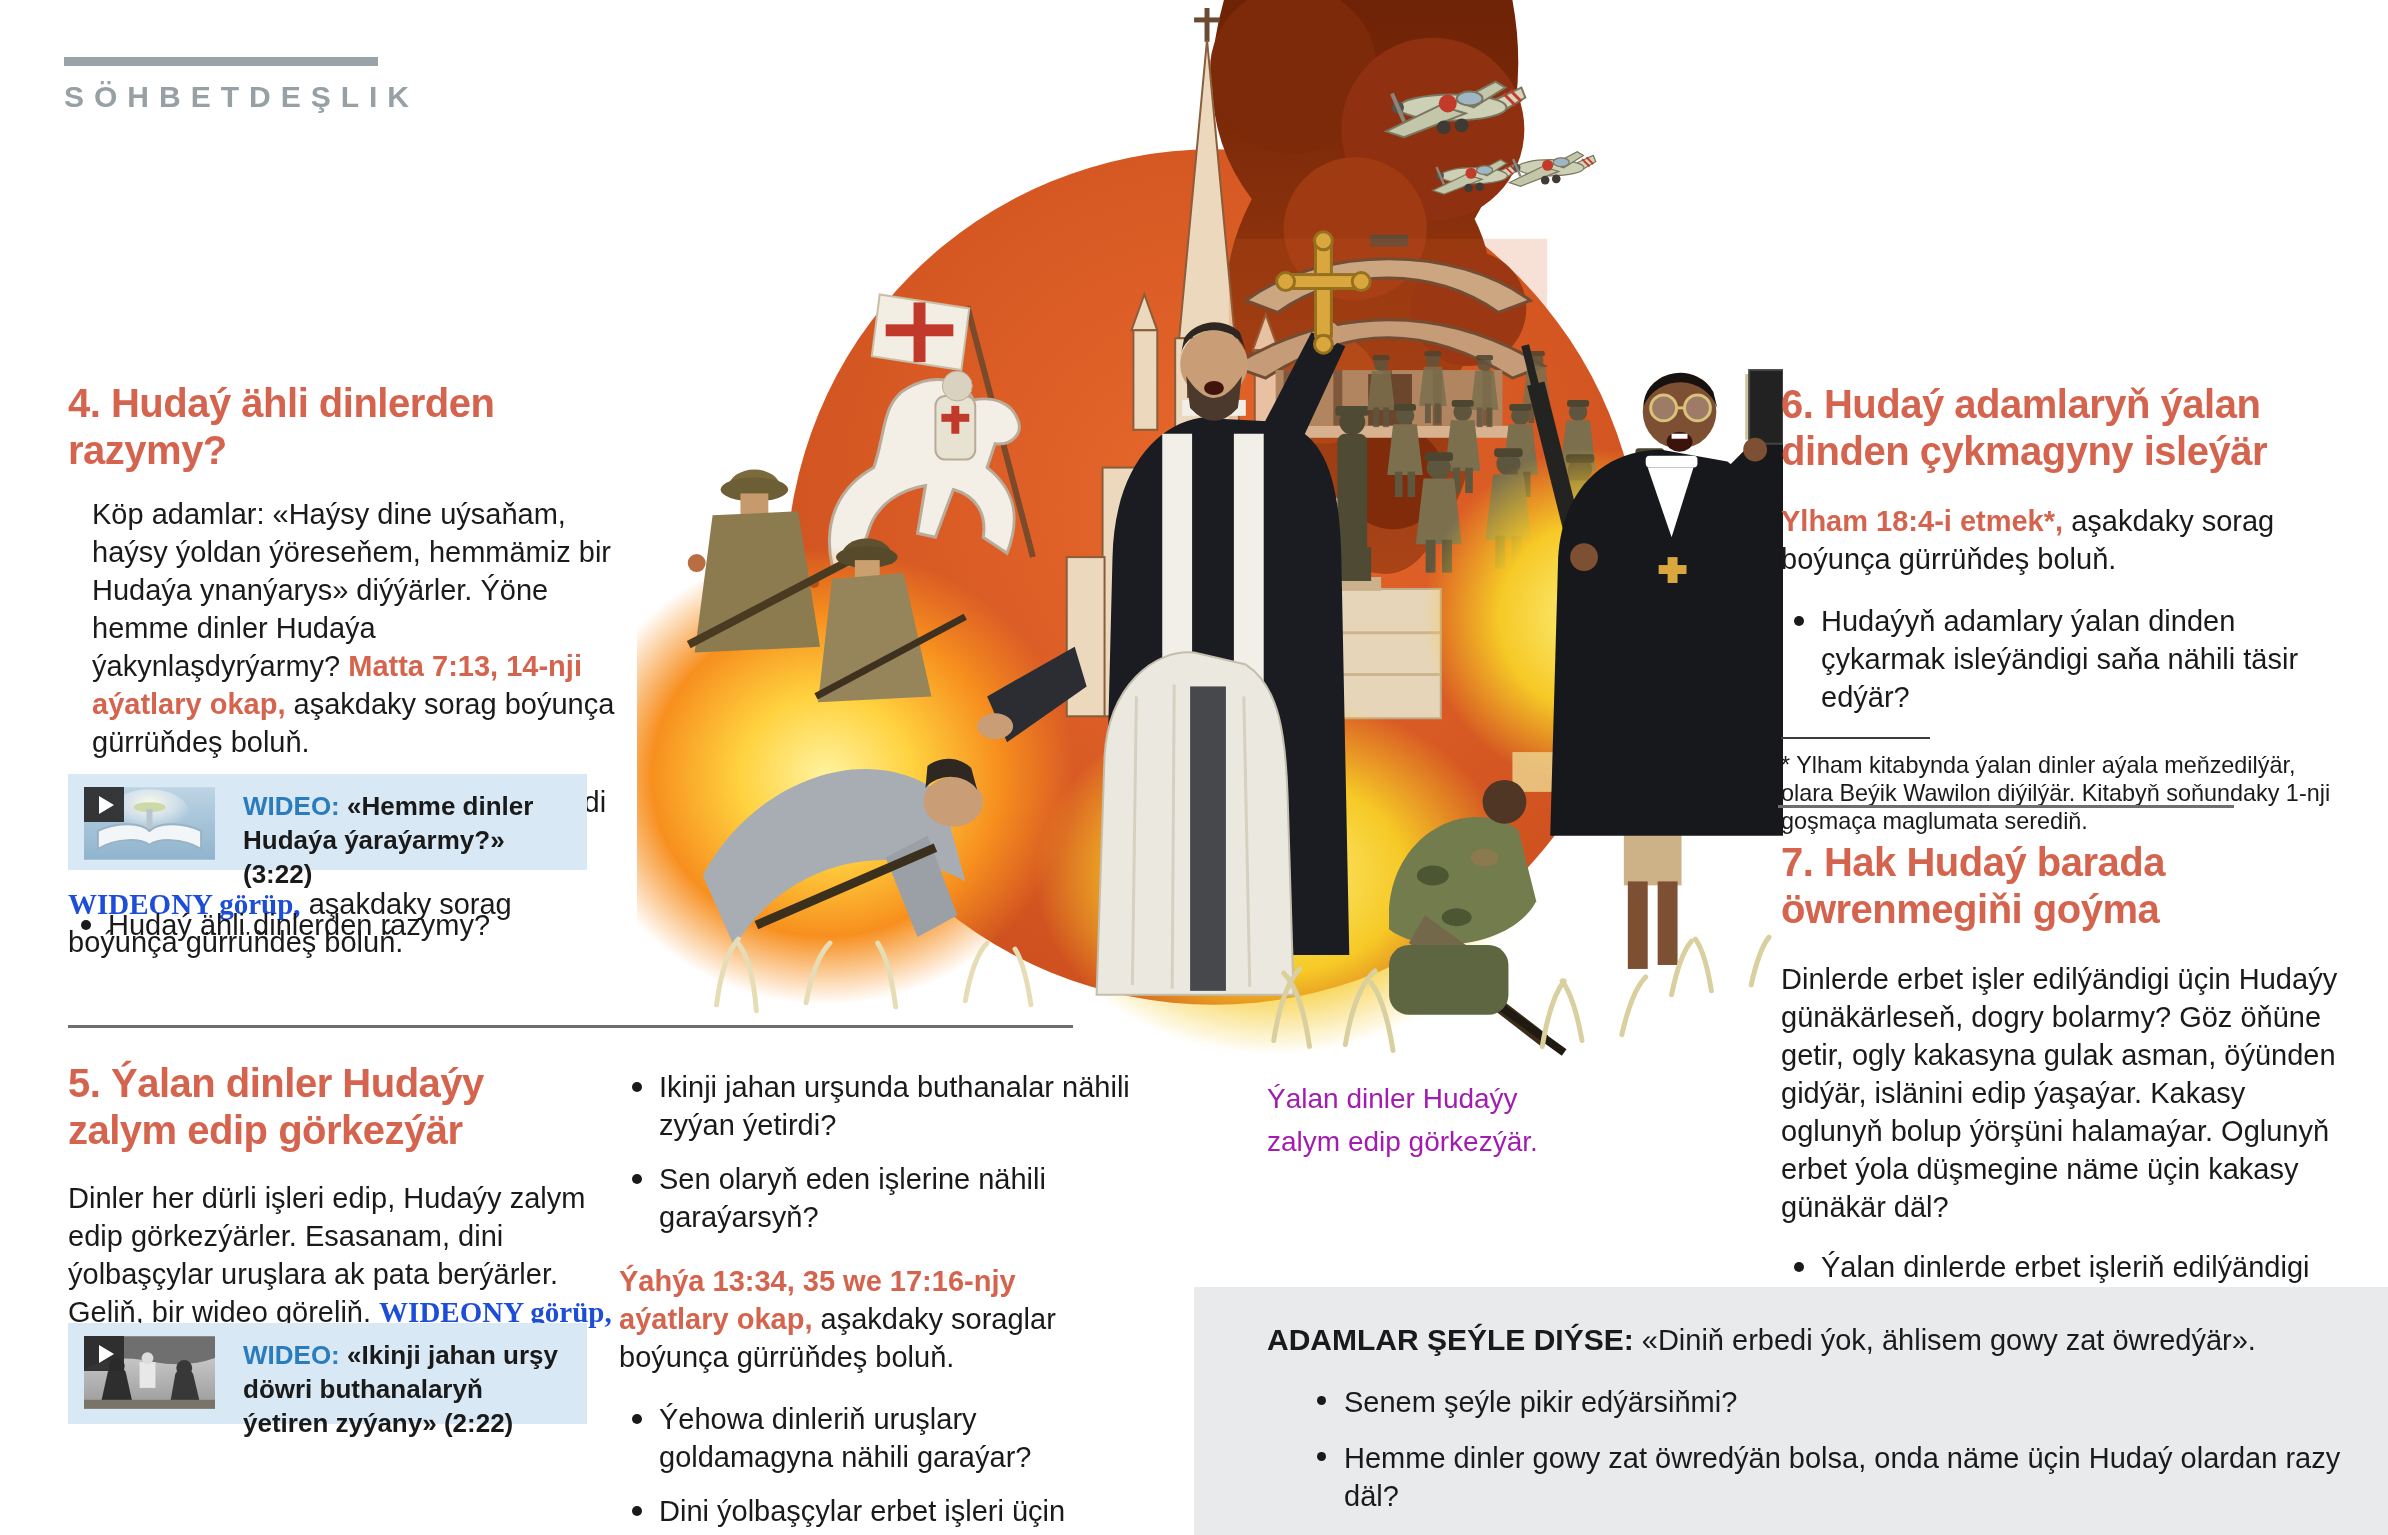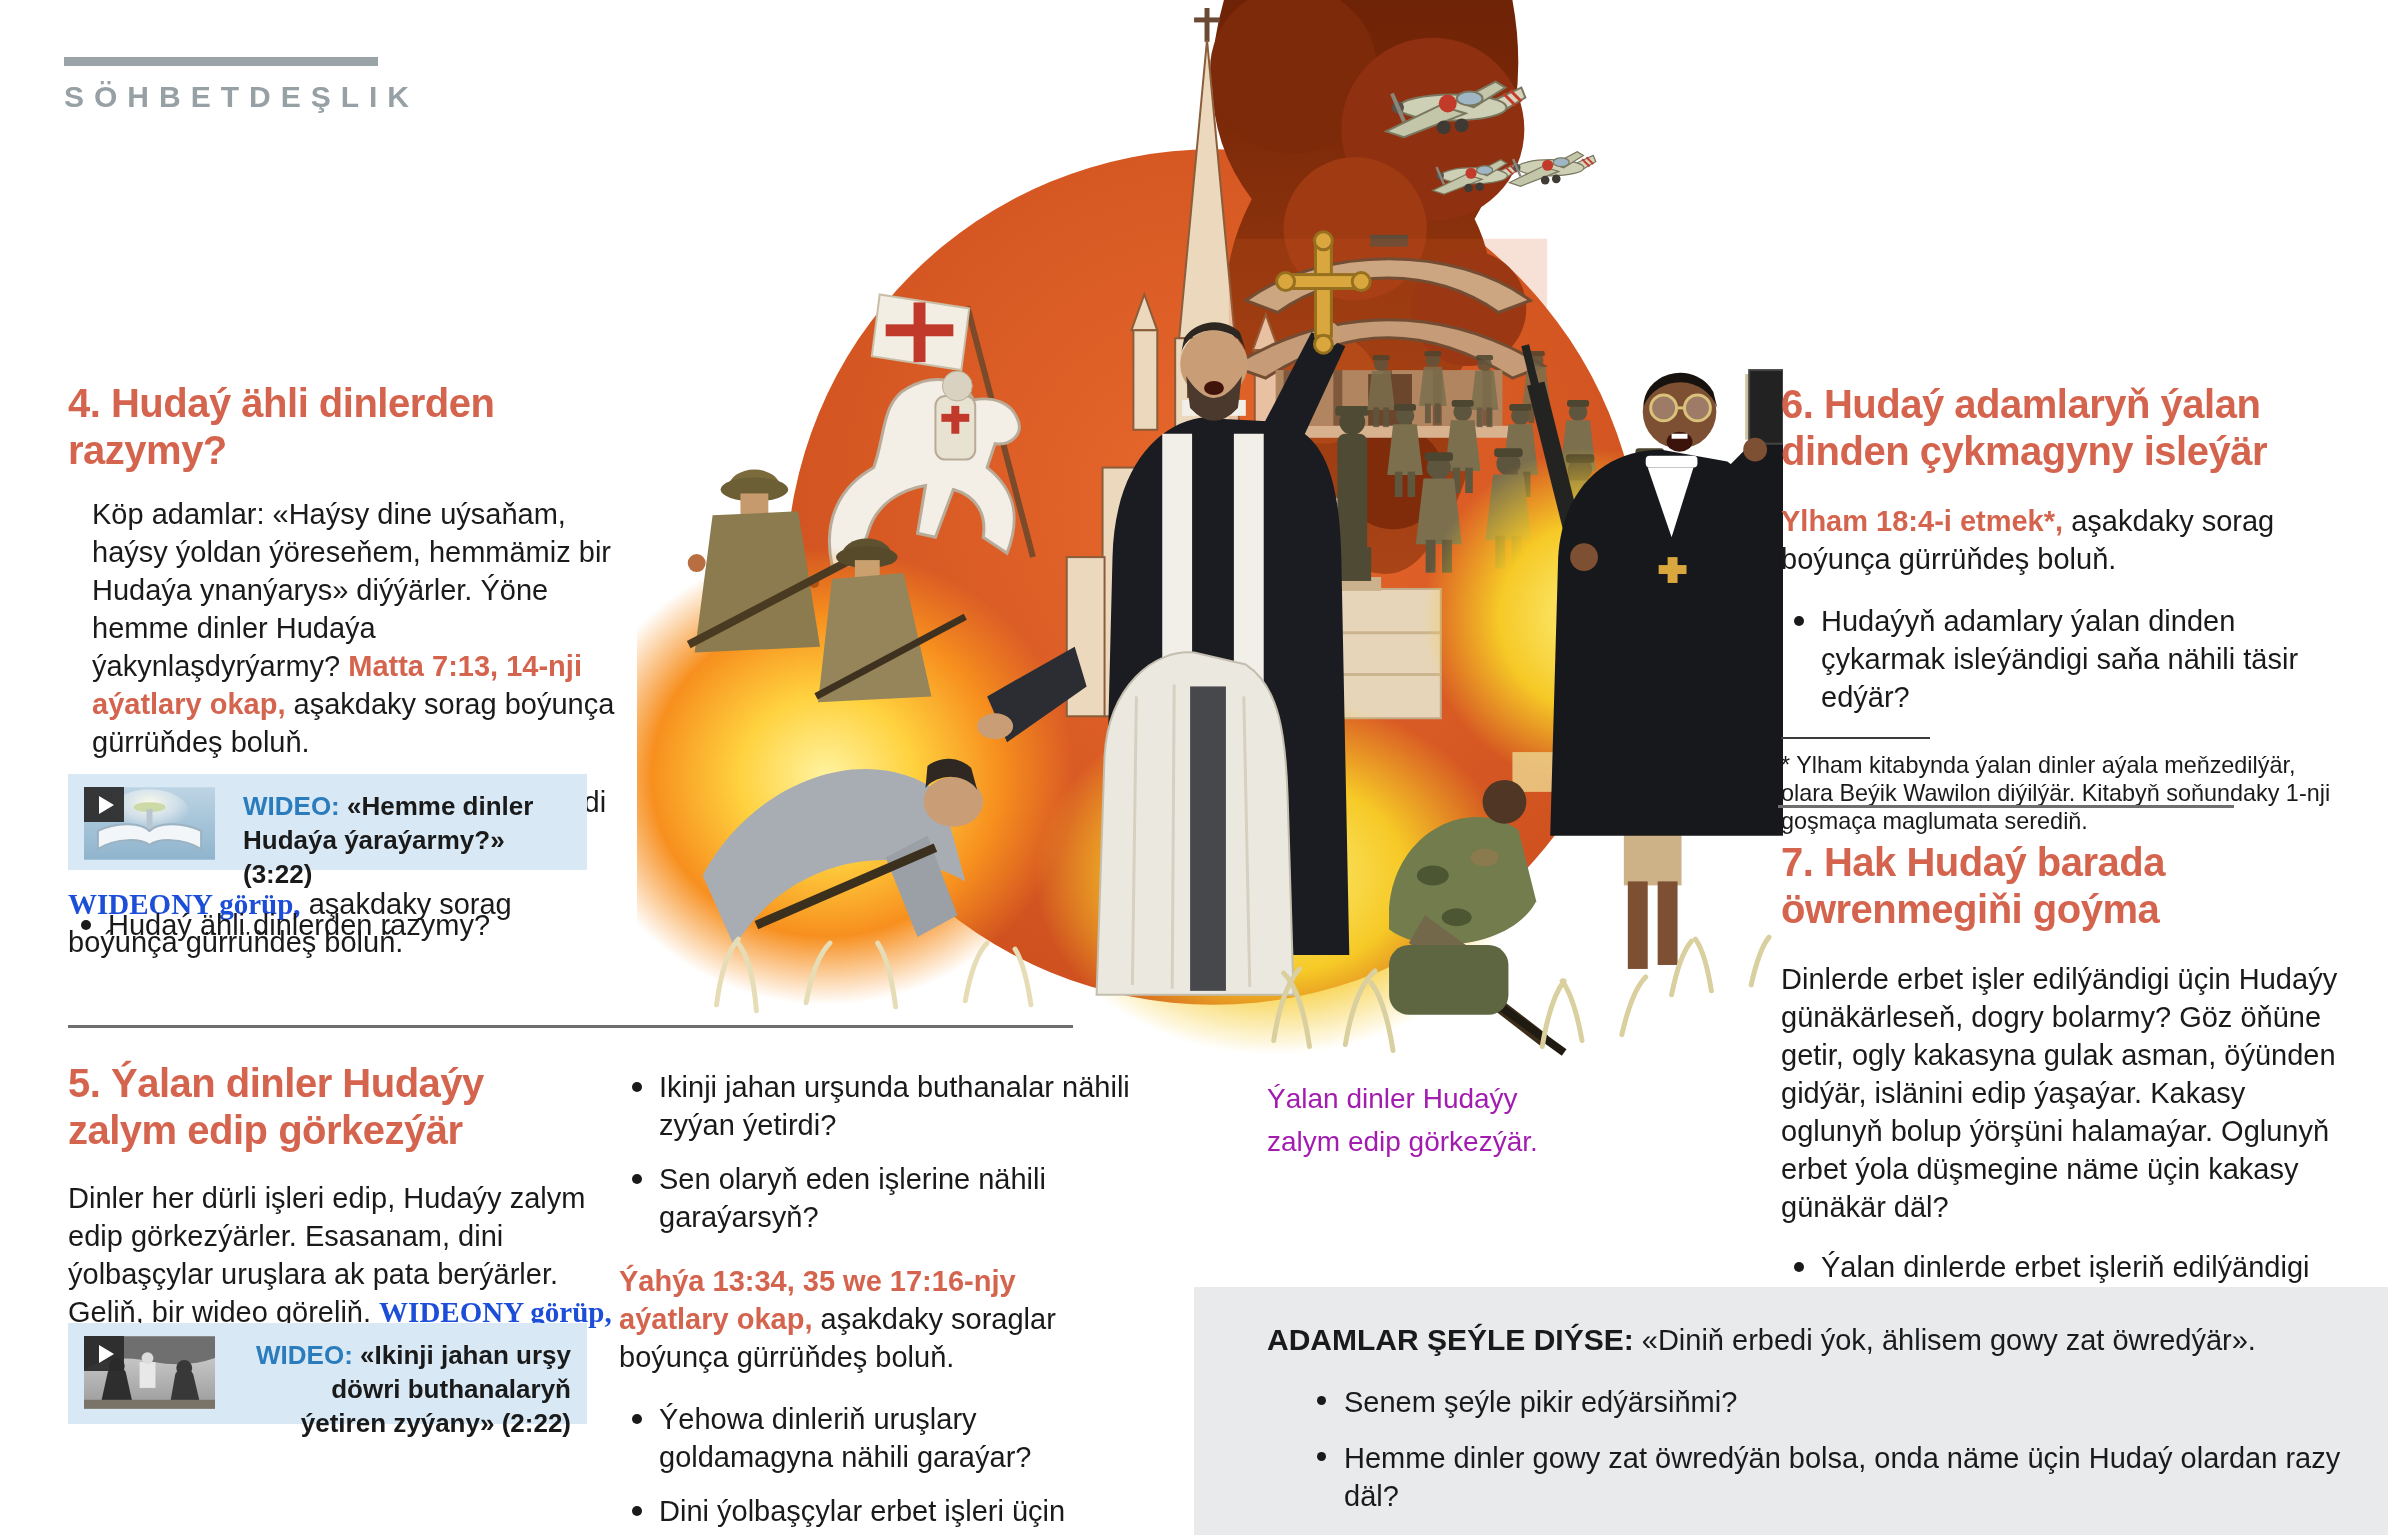--- a/index.html
+++ b/index.html
@@ -32,21 +32,21 @@
   .sec5 .bp.para{margin-top:26px;}
   .divider{background:#6e6e6e;height:3px;}
   .div-left{left:68px;top:1025px;width:1005px;}
   .div-right{left:1778px;top:805px;width:456px;}
   .midcol{left:619px;top:1045px;width:511px;}
   .midcol .bp.para{margin-top:26px;}
   .midcol ul{margin-top:24px;}
   
   .videobox{width:519px;background:#d8e9f5;display:flex;gap:28px;padding:13px 16px;box-sizing:border-box;align-items:flex-start;}
   .vb1{left:68px;top:774px;height:96px;}
-  .vb2{left:68px;top:1323px;height:101px;text-align:right;}
+  .vb2{left:68px;top:1323px;height:101px;}
   .thumb{width:131px;height:73px;position:relative;flex:none;}
   .thumb svg{display:block;width:131px;height:73px;}
   .playbtn{position:absolute;left:0;top:0;width:40px;height:35px;background:rgba(42,42,42,0.93);display:flex;align-items:center;justify-content:center;}
   .play-tri{width:0;height:0;border-left:15px solid #ffffff;border-top:9px solid transparent;border-bottom:9px solid transparent;margin-left:4px;}
   .vtext{font-size:26px;font-weight:700;line-height:1.3;width:328px;padding-top:3px;}
   .vlabel{color:#2b7cbc;}
   
   .caption{left:1267px;top:1077px;width:318px;font-size:28px;line-height:1.55;color:#a21caf;}
   
   .sec6{left:1781px;top:381px;width:559px;}

